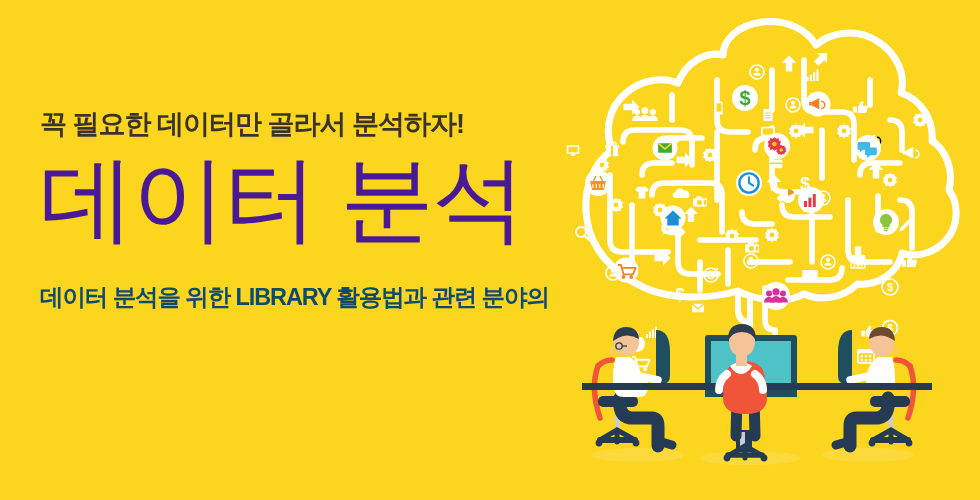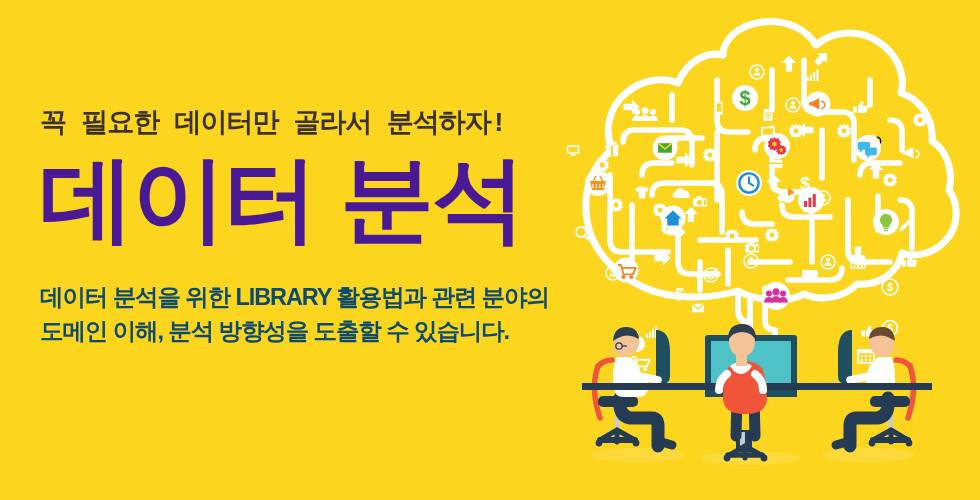--- a/index.html
+++ b/index.html
@@ -23,26 +23,25 @@
     left:40px; top:110px;
     width:520px;
   }
   #eyebrow {
     font-size:27px;
     font-weight:bold;
     color:#3B332A;
     letter-spacing:-1.0px;
     line-height:1.1;
     white-space:nowrap;
-    font-family:Liberation Mono, monospace;
   }
   #headline {
     margin-top:12px;
     font-size:94px;
-    font-weight:bold;
+    font-weight:normal;
     color:#4A1A96;
     letter-spacing:-2px;
     line-height:1.0;
     white-space:nowrap;
   }
   #desc {
     margin-top:34px;
     font-size:23.5px;
     font-weight:bold;
     color:#0c4a6e;
@@ -58,21 +57,20 @@
 </head>
 <body>
 
 <div id="banner">
 
   <div id="text-block">
     <div id="eyebrow">꼭 필요한 데이터만 골라서 분석하자!</div>
     <div id="headline">데이터 분석</div>
     <div id="desc">
       <span>데이터 분석을 위한 LIBRARY 활용법과 관련 분야의</span>
-      <span>도메인 이해, 분석 방향성을 도출할 수 있습니다.</span>
     </div>
   </div>
 
   <div id="art">
   <svg width="420" height="500" viewBox="0 0 420 500" xmlns="http://www.w3.org/2000/svg">
     <defs>
 
       <g id="g-gear">
         <path d="M0,-7 L1.9,-5.6 L4.3,-6.3 L4.9,-3.8 L7,-2.6 L6,0 L7,2.6 L4.9,3.8 L4.3,6.3 L1.9,5.6 L0,7 L-1.9,5.6 L-4.3,6.3 L-4.9,3.8 L-7,2.6 L-6,0 L-7,-2.6 L-4.9,-3.8 L-4.3,-6.3 L-1.9,-5.6 Z"></path>
         <circle cx="0" cy="0" r="2.4" fill="#FCD51F"></circle>

